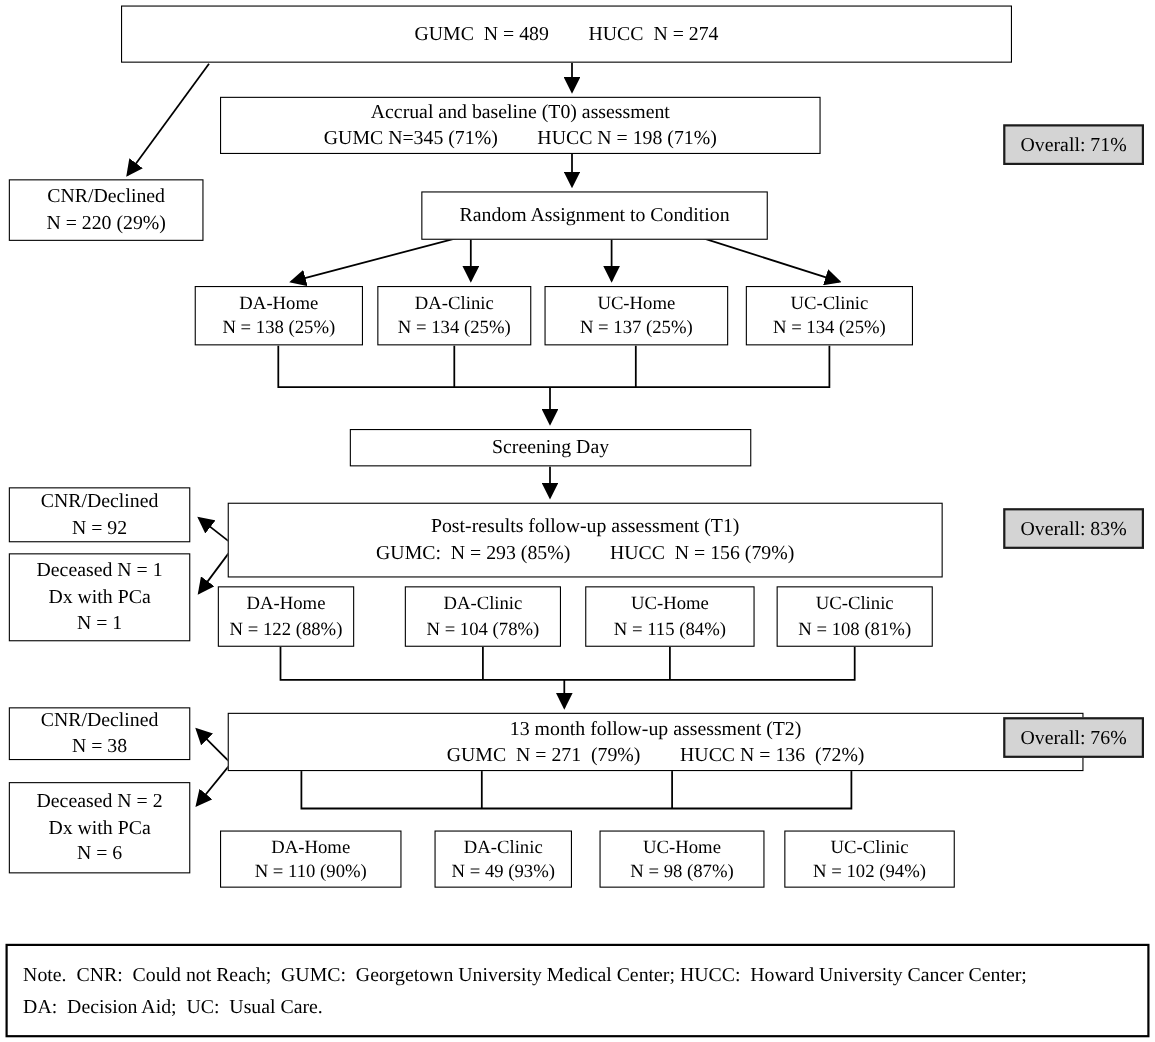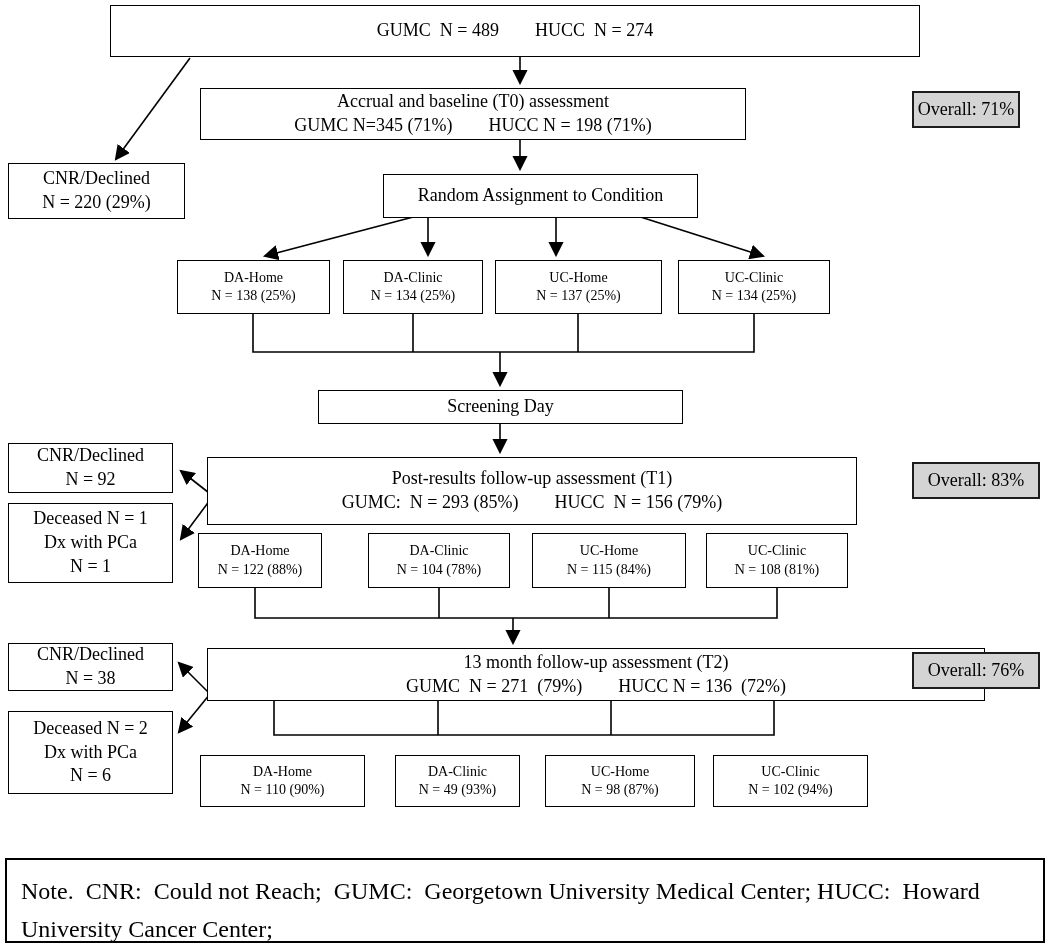--- a/index.html
+++ b/index.html
@@ -7,27 +7,27 @@
     position:relative;width:1050px;height:947px;background:#ffffff;
     font-family:"Liberation Serif","DejaVu Serif",serif;color:#000;
     overflow:hidden;
   }
   .box{
     position:absolute;box-sizing:border-box;border:1.7px solid #000;background:#fff;
     display:flex;flex-direction:column;align-items:center;justify-content:center;
     text-align:center;font-size:18px;line-height:1.32;z-index:2;
   }
   .box .l{white-space:pre-wrap;}
-  .arm{font-size:14px;}
+  .arm{font-size:17px;}
   .gray{
     background:#d4d4d4;border:2px solid #1c1c1c;
   }
   .notebox{
     position:absolute;box-sizing:border-box;border:2.2px solid #000;background:#fff;
-    font-size:24px;line-height:1.6;padding:12px 14px;text-align:left;z-index:2;
+    font-size:18px;line-height:1.6;padding:12px 14px;text-align:left;z-index:2;
   }
   .notebox .l{white-space:pre-wrap;display:block;}
   svg.conn{position:absolute;left:0;top:0;z-index:1;pointer-events:none;}
 </style>
 </head>
 <body>
 
 <div class="stage">
 
   <svg class="conn" width="1050" height="947" viewBox="0 0 1050 947">
@@ -69,21 +69,21 @@
 
   <div class="box" style="left:110px;top:5px;width:810px;height:52px">
     <div class="l">GUMC  N = 489        HUCC  N = 274</div>
   </div>
 
   <div class="box" style="left:200px;top:88px;width:546px;height:52px">
     <div class="l">Accrual and baseline (T0) assessment</div>
     <div class="l">GUMC N=345 (71%)        HUCC N = 198 (71%)</div>
   </div>
 
-  <div class="box gray" style="left:912px;top:91px;width:108px;height:37px">
+  <div class="box gray" style="left:912px;top:113px;width:128px;height:37px">
     <div class="l">Overall: 71%</div>
   </div>
 
   <div class="box" style="left:8px;top:163px;width:177px;height:56px">
     <div class="l">CNR/Declined</div>
     <div class="l">N = 220 (29%)</div>
   </div>
 
   <div class="box" style="left:383px;top:174px;width:315px;height:44px">
     <div class="l">Random Assignment to Condition</div>

